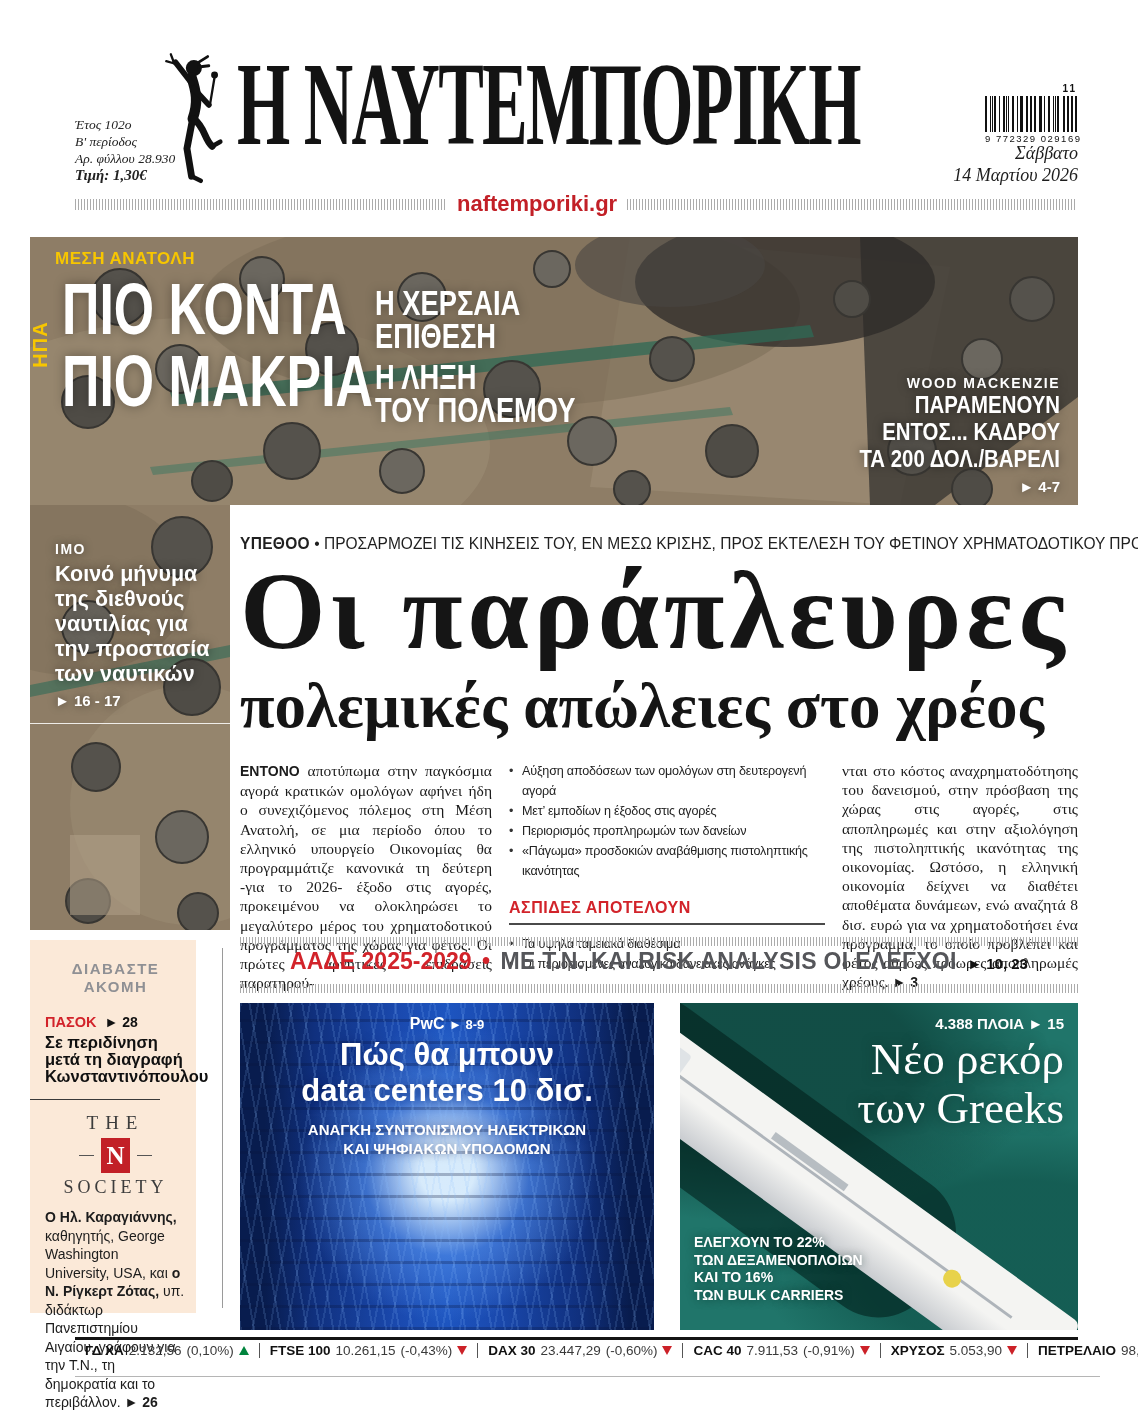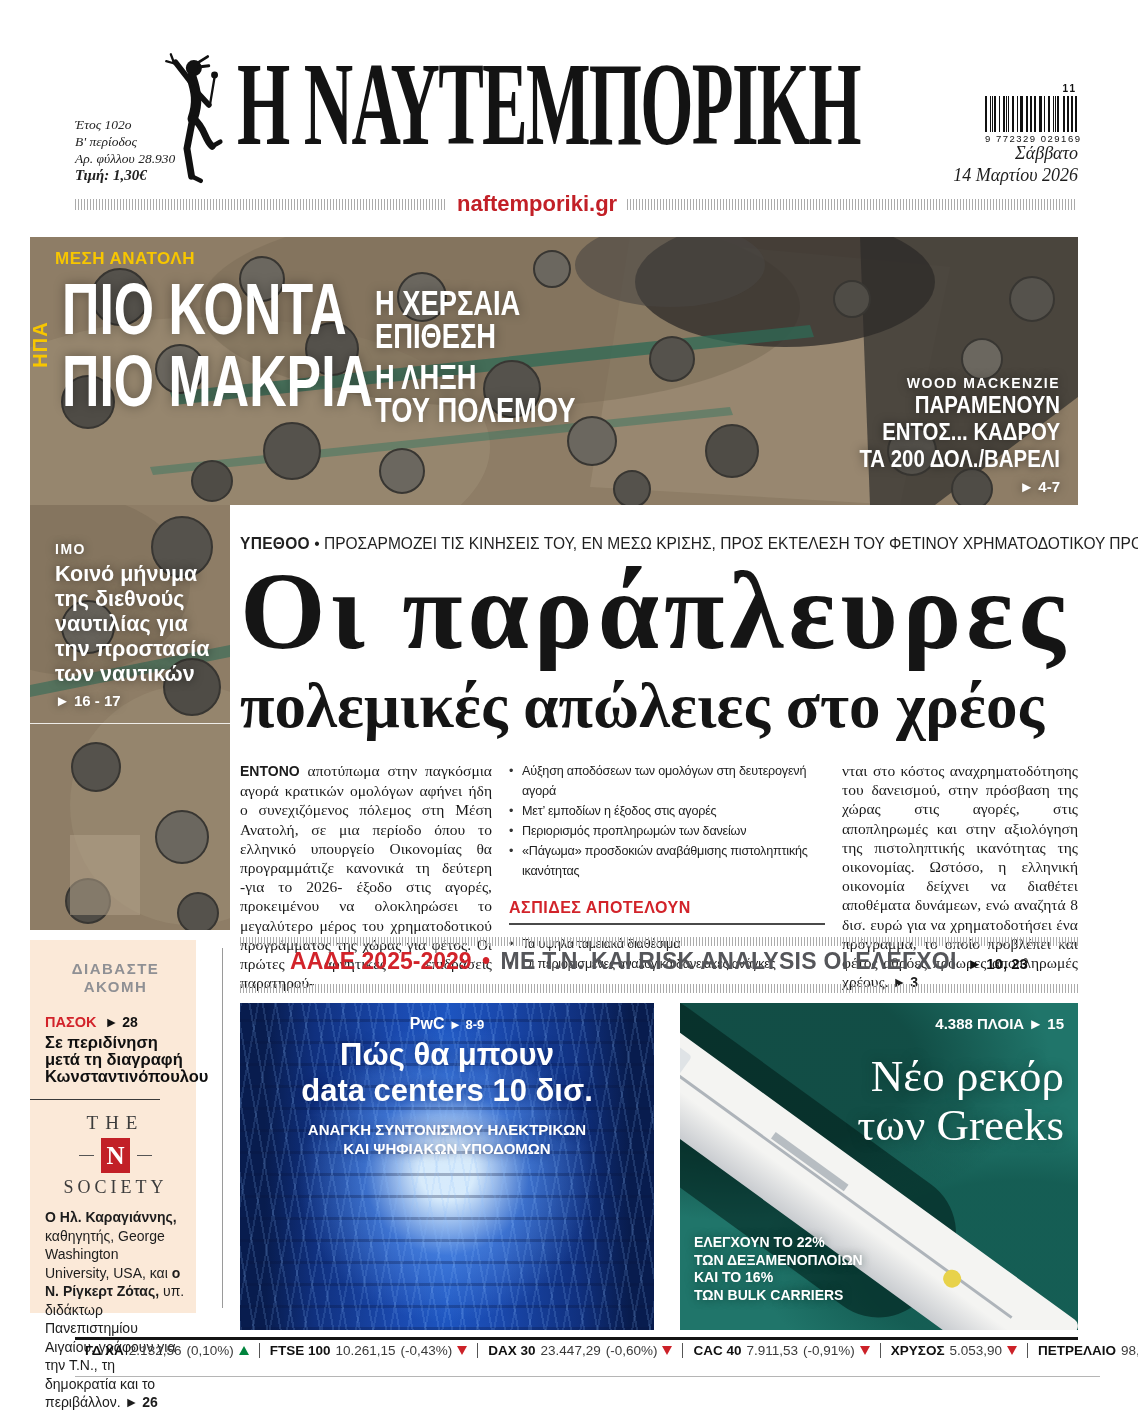--- a/index.html
+++ b/index.html
@@ -136,21 +136,21 @@
   .ship .hull{position:absolute;left:-52px;top:-8px;width:560px;height:86px;
         background:linear-gradient(180deg,#f4f4f2 0 55%, #c9ccd0 100%);
         transform:rotate(36deg);transform-origin:left top;border-radius:8px 8px 48px 42px / 8px 8px 44px 40px;}
   .ship .deckline{position:absolute;left:30px;top:34px;width:470px;height:3px;background:#aeb4ba;}
   .ship .house{position:absolute;left:28px;top:12px;width:60px;height:56px;background:#dfe3e6;border-radius:4px;}
   .ship .crane{position:absolute;left:200px;top:24px;width:90px;height:8px;background:#b7bdc2;}
   .ship .dot{position:absolute;left:420px;top:30px;width:18px;height:18px;border-radius:50%;background:#e8d24a;}
   .ship .k{position:absolute;right:14px;top:12px;color:#fff;font-weight:bold;font-size:15px;z-index:3;}
   .ship .t{position:absolute;right:14px;top:32px;text-align:right;color:#fff;z-index:3;
            font-family:"Liberation Serif","DejaVu Serif",serif;font-size:45px;line-height:49px;
-           text-shadow:0 0 12px rgba(0,40,34,.5);margin-top:17px;}
+           text-shadow:0 0 12px rgba(0,40,34,.5);}
   .ship .stats{position:absolute;left:14px;bottom:26px;color:#fff;font-weight:bold;font-size:14px;line-height:17.5px;z-index:3;
            text-shadow:0 0 8px rgba(0,40,34,.6);}
 
   
   .tick-rule{left:75px;top:1337px;width:1003px;height:3px;background:#141414;}
   .ticker{left:75px;top:1343px;width:1003px;height:28px;display:flex;align-items:flex-start;}
   .tk{display:flex;align-items:center;gap:5px;padding:0 10px;font-size:13.5px;white-space:nowrap;flex:1;justify-content:center;}
   .tk + .tk{border-left:1px solid #555;}
   .tk .lb{font-weight:bold;color:#111;}
   .tk .vl,.tk .pc{color:#3a3a3a;}

